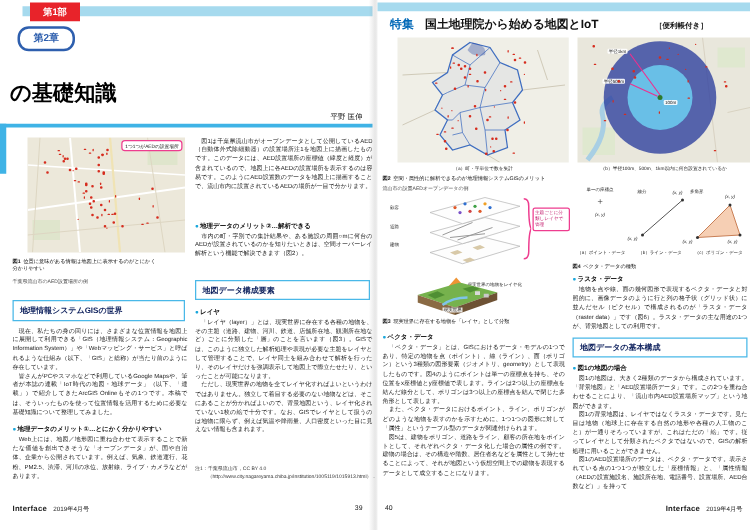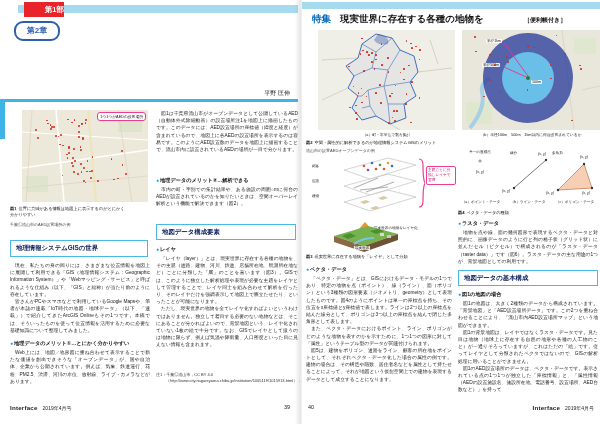--- a/index.html
+++ b/index.html
@@ -28,22 +28,23 @@
   .tiny{font-size:3.6px;color:#222;white-space:nowrap;}
   .xy{font-size:3.6px;color:#222;font-style:italic;white-space:nowrap;}
 </style>
 </head>
 <body>
 
 <div id="spread">
 
   <div class="page" style="left:0;">
     <div class="abs" style="left:18px;top:5px;width:280px;height:8px;background:#a6daee;"></div>
-    <div class="abs" style="left:24px;top:2px;width:40px;height:15px;background:#e8232a;color:#fff;font-weight:bold;font-size:7.5px;text-align:right;line-height:15px;">第1部</div>
+    <div class="abs" style="left:24px;top:2px;width:40px;height:15px;background:#e8232a;color:#fff;font-weight:bold;font-size:7.5px;text-align:center;line-height:15px;">第1部</div>
     <div class="abs" style="left:14px;top:21px;width:42px;height:16px;border:2px solid #2e5fae;border-radius:9px;color:#2e5fae;font-weight:bold;font-size:8px;text-align:center;line-height:16px;background:#fff;">第2章</div>
+    <div class="abs" style="left:8px;top:63px;width:288px;font-size:17px;font-weight:bold;color:#000;">の基礎知識</div>
     <div class="abs" style="left:0;top:89px;width:290px;text-align:right;font-size:6px;color:#111;">平野 匡伸</div>
     <div class="abs" style="left:0;top:99px;width:298px;height:3px;background:#3fb3e6;"></div>
     <div class="abs" style="left:0;top:99px;width:5px;height:40px;background:#3fb3e6;"></div>
 
     <div class="abs" style="left:22px;top:110px;width:126px;height:92px;background:#ece8da;overflow:hidden;" id="fig1-map">
       <svg width="126" height="92" viewBox="0 0 126 92" style="position:absolute;left:0;top:0;">
         <rect x="4" y="66" width="22" height="16" fill="#dfe5cc"></rect>
         <rect x="96" y="8" width="24" height="14" fill="#dfe5cc"></rect>
         <path d="M0,58 L126,40" stroke="#fff" stroke-width="1.6" fill="none"></path>
         <path d="M0,22 L126,30" stroke="#fff" stroke-width="1.2" fill="none"></path>
@@ -145,21 +146,21 @@
 
     <div class="abs footer" style="left:10px;top:404px;"><span class="brand">Interface</span>　<span>2019年4月号</span></div>
     <div class="abs pageno" style="right:8px;top:404px;">39</div>
   </div>
 
   <div id="gutter"></div>
 
   <div class="page" style="left:302px;">
     <div class="abs" style="left:0;top:2px;width:298px;height:7px;background:#a6daee;"></div>
     <div class="abs" style="left:10px;top:13px;font-size:9.5px;font-weight:bold;color:#0068b7;">特集</div>
-    <div class="abs" style="left:38px;top:13px;font-size:9.5px;font-weight:bold;color:#111;">現実世界に存在する各種の地物を</div>
+    <div class="abs" style="left:38px;top:13px;font-size:9.5px;font-weight:bold;color:#111;">国土地理院から始める地図とIoT</div>
     <div class="abs" style="left:222px;top:16px;font-size:6px;font-weight:bold;color:#111;">［便利帳付き］</div>
 
     <div class="abs" style="left:16px;top:30px;width:137px;height:100px;background:#f0efe7;overflow:hidden;" id="fig2a-map">
       <svg width="137" height="100" viewBox="0 0 137 100" style="position:absolute;left:0;top:0;">
         <path d="M4,30 L40,28 M100,42 L134,38 M4,70 L30,58 M72,94 L82,100 M112,10 L120,34" stroke="#cfc9b8" stroke-width=".8" fill="none"></path>
         <path d="M58,4 L74,8 L82,20 L96,26 L100,42 L92,52 L98,66 L86,74 L88,88 L72,94 L58,86 L44,90 L34,78 L40,66 L30,58 L36,46 L28,36 L40,28 L44,14 Z" stroke="#3f6ec0" stroke-width="1" fill="rgba(63,110,192,.06)"></path>
         <path d="M44,14 L58,22 L74,8 M58,22 L54,38 L70,40 L82,20 M54,38 L40,44 L36,46 M70,40 L66,56 L92,52 M66,56 L50,60 L44,66 L40,66 M50,60 L52,76 L58,86 M52,76 L44,78 M66,56 L70,74 L72,94 M70,74 L86,74" stroke="#3f6ec0" stroke-width=".6" fill="none"></path>
         <path d="M60,4 Q72,6 70,14 Q60,16 56,10 Z" fill="rgba(40,70,160,.35)"></path>
       </svg>
       <div id="fig2a-dots" class="abs" style="left:0;top:0;width:137px;height:100px;">

